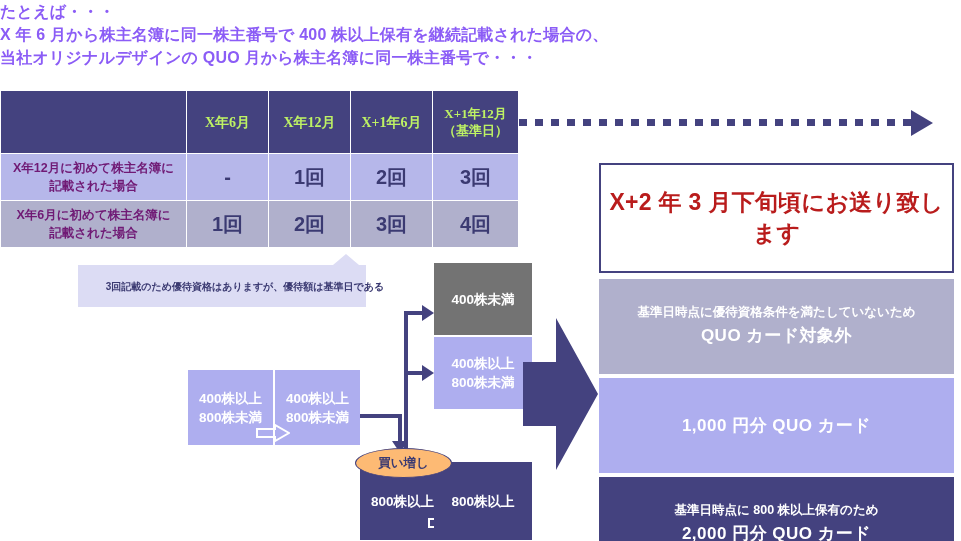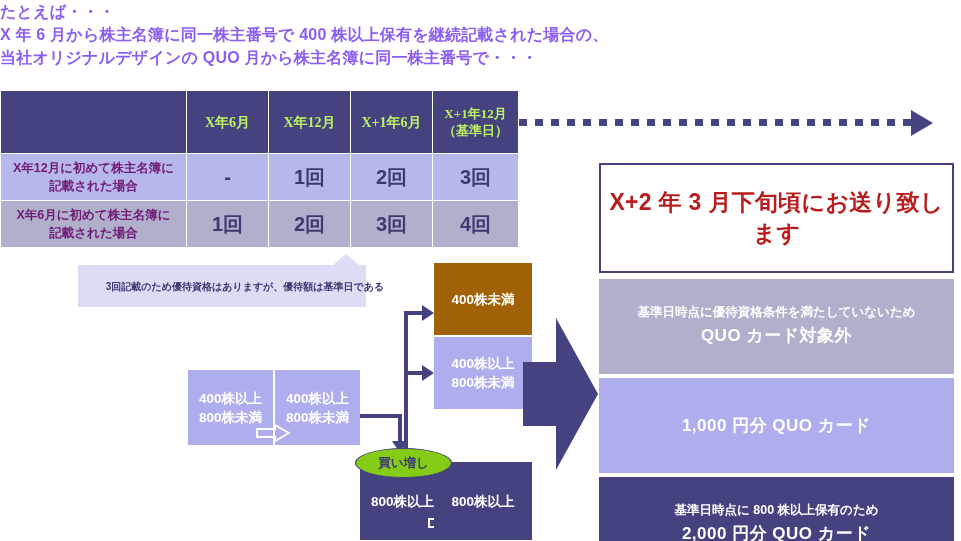--- a/index.html
+++ b/index.html
@@ -109,38 +109,38 @@
   }
 
   
   .hold-box {
     display: flex; align-items: center; justify-content: center;
     text-align: center;
     color: #ffffff; font-weight: bold;
     font-size: 13.5px; line-height: 19px;
   }
   .shade-mid   { background: #aeaeef; }
-  .shade-gray  { background: #a16207; }
+  .shade-gray  { background: #737373; }
   .shade-dark  { background: #44427f; }
 
   #box-400-a { left: 188px; top: 370px; width: 85px; height: 75px; }
   #box-400-b { left: 275px; top: 370px; width: 85px; height: 75px; }
   #box-800-a { left: 360px; top: 462px; width: 85px; height: 78px; }
   #box-800-b { left: 447px; top: 462px; width: 85px; height: 78px; }
 
   #box-r-under400 { left: 434px; top: 263px; width: 98px; height: 72px; }
   #box-r-400800   { left: 434px; top: 337px; width: 98px; height: 72px; }
   #box-r-800      { left: 434px; top: 462px; width: 98px; height: 78px; }
   #arrow-a-to-b { left: 256px; top: 424px; }
   #arrow-800-a-to-b { left: 428px; top: 514px; }
 
   
   #buy-more-oval {
     left: 355px; top: 448px; width: 95px; height: 28px;
-    background: #84cc16;
+    background: #fdba74;
     border: 1.6px solid #44427f;
     border-radius: 50%;
     display: flex; align-items: center; justify-content: center;
     font-size: 12.5px; font-weight: bold; color: #3b3a72;
     z-index: 6;
   }
 
   
   .conn { background: #44427f; position: absolute; }
   .conn-head-right {

